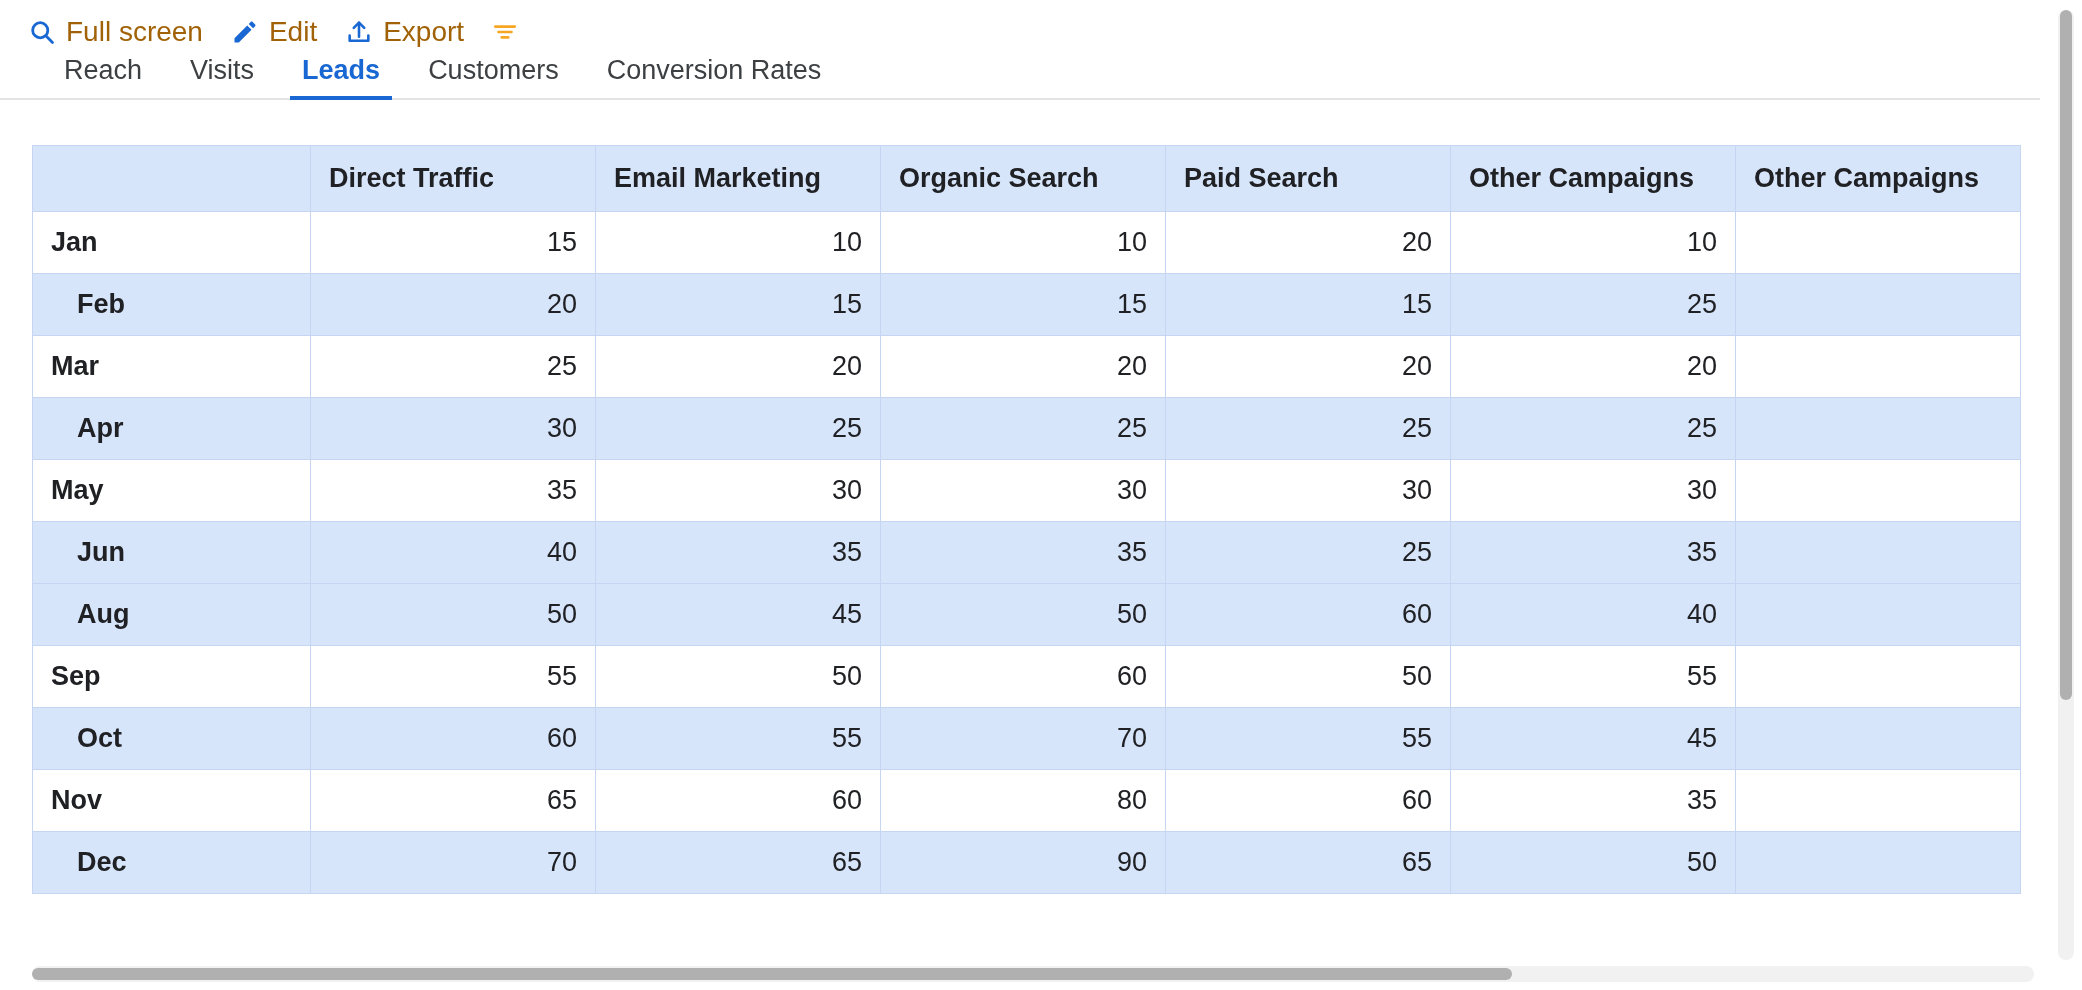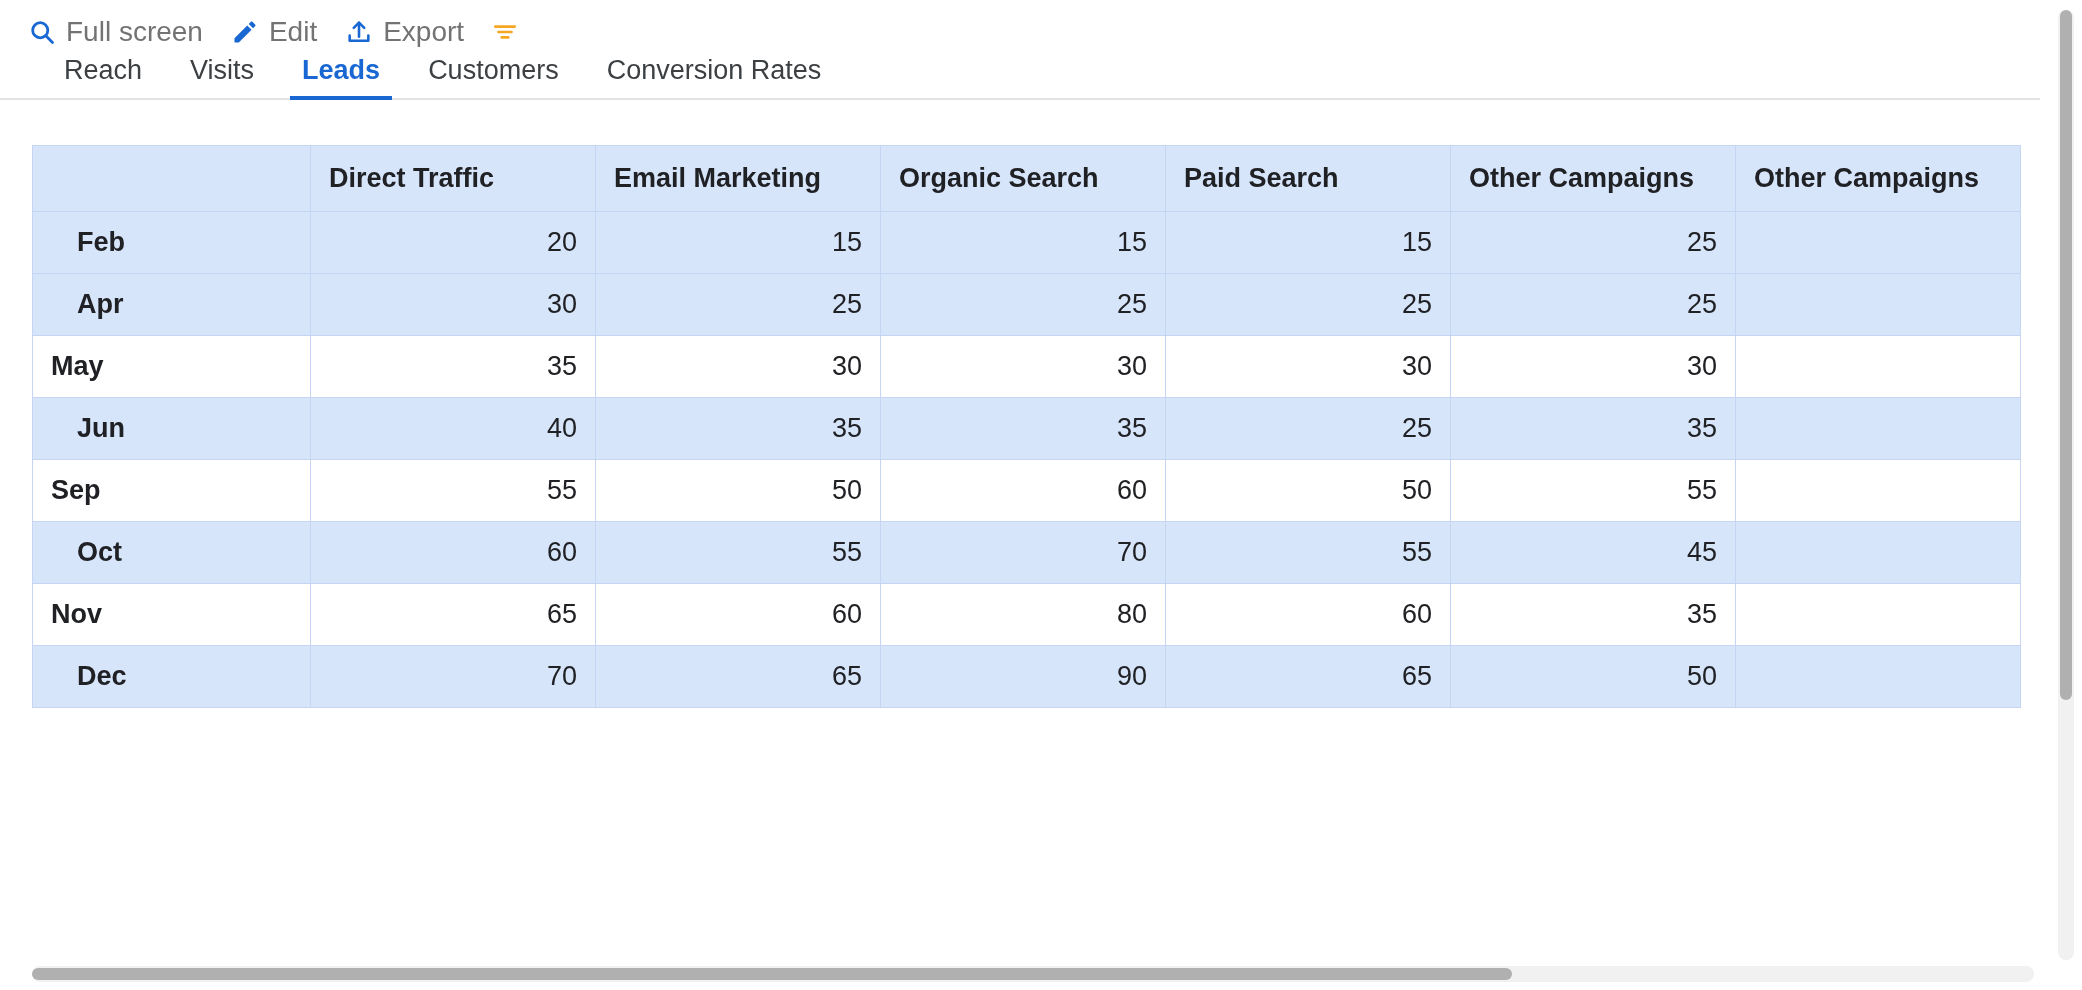--- a/index.html
+++ b/index.html
@@ -21,21 +21,21 @@
     align-items: center;
     gap: 28px;
     padding: 20px 0 0 28px;
     height: 44px;
     box-sizing: border-box;
   }
   .tool-btn {
     display: flex;
     align-items: center;
     gap: 10px;
-    color: #737373;
+    color: #a16207;
     font-size: 28px;
     cursor: pointer;
     user-select: none;
   }
   .tool-btn svg { display: block; }
   .tool-icon-small { display: flex; align-items: center; }
 
   
   .tabs {
     display: flex;
@@ -214,29 +214,47 @@
         <th class="corner"></th>
         <th class="col">Direct Traffic</th>
         <th class="col">Email Marketing</th>
         <th class="col">Organic Search</th>
         <th class="col">Paid Search</th>
         <th class="col">Other Campaigns</th>
         <th class="col">Other Campaigns</th>
       </tr>
     </thead>
     <tbody>
+      <tr class="odd">
+        <td class="rowhdr">Jan</td>
+        <td class="num">15</td>
+        <td class="num">10</td>
+        <td class="num">10</td>
+        <td class="num">20</td>
+        <td class="num">10</td>
+        <td class="num"></td>
+      </tr>
       <tr class="even">
         <td class="rowhdr">Feb</td>
         <td class="num">20</td>
         <td class="num">15</td>
         <td class="num">15</td>
         <td class="num">15</td>
         <td class="num">25</td>
         <td class="num"></td>
       </tr>
+      <tr class="odd">
+        <td class="rowhdr">Mar</td>
+        <td class="num">25</td>
+        <td class="num">20</td>
+        <td class="num">20</td>
+        <td class="num">20</td>
+        <td class="num">20</td>
+        <td class="num"></td>
+      </tr>
       <tr class="even">
         <td class="rowhdr">Apr</td>
         <td class="num">30</td>
         <td class="num">25</td>
         <td class="num">25</td>
         <td class="num">25</td>
         <td class="num">25</td>
         <td class="num"></td>
       </tr>
       <tr class="odd">
@@ -248,20 +266,29 @@
         <td class="num">30</td>
         <td class="num"></td>
       </tr>
       <tr class="even">
         <td class="rowhdr">Jun</td>
         <td class="num">40</td>
         <td class="num">35</td>
         <td class="num">35</td>
         <td class="num">25</td>
         <td class="num">35</td>
+        <td class="num"></td>
+      </tr>
+      <tr class="even">
+        <td class="rowhdr">Aug</td>
+        <td class="num">50</td>
+        <td class="num">45</td>
+        <td class="num">50</td>
+        <td class="num">60</td>
+        <td class="num">40</td>
         <td class="num"></td>
       </tr>
       <tr class="odd">
         <td class="rowhdr">Sep</td>
         <td class="num">55</td>
         <td class="num">50</td>
         <td class="num">60</td>
         <td class="num">50</td>
         <td class="num">55</td>
         <td class="num"></td>

